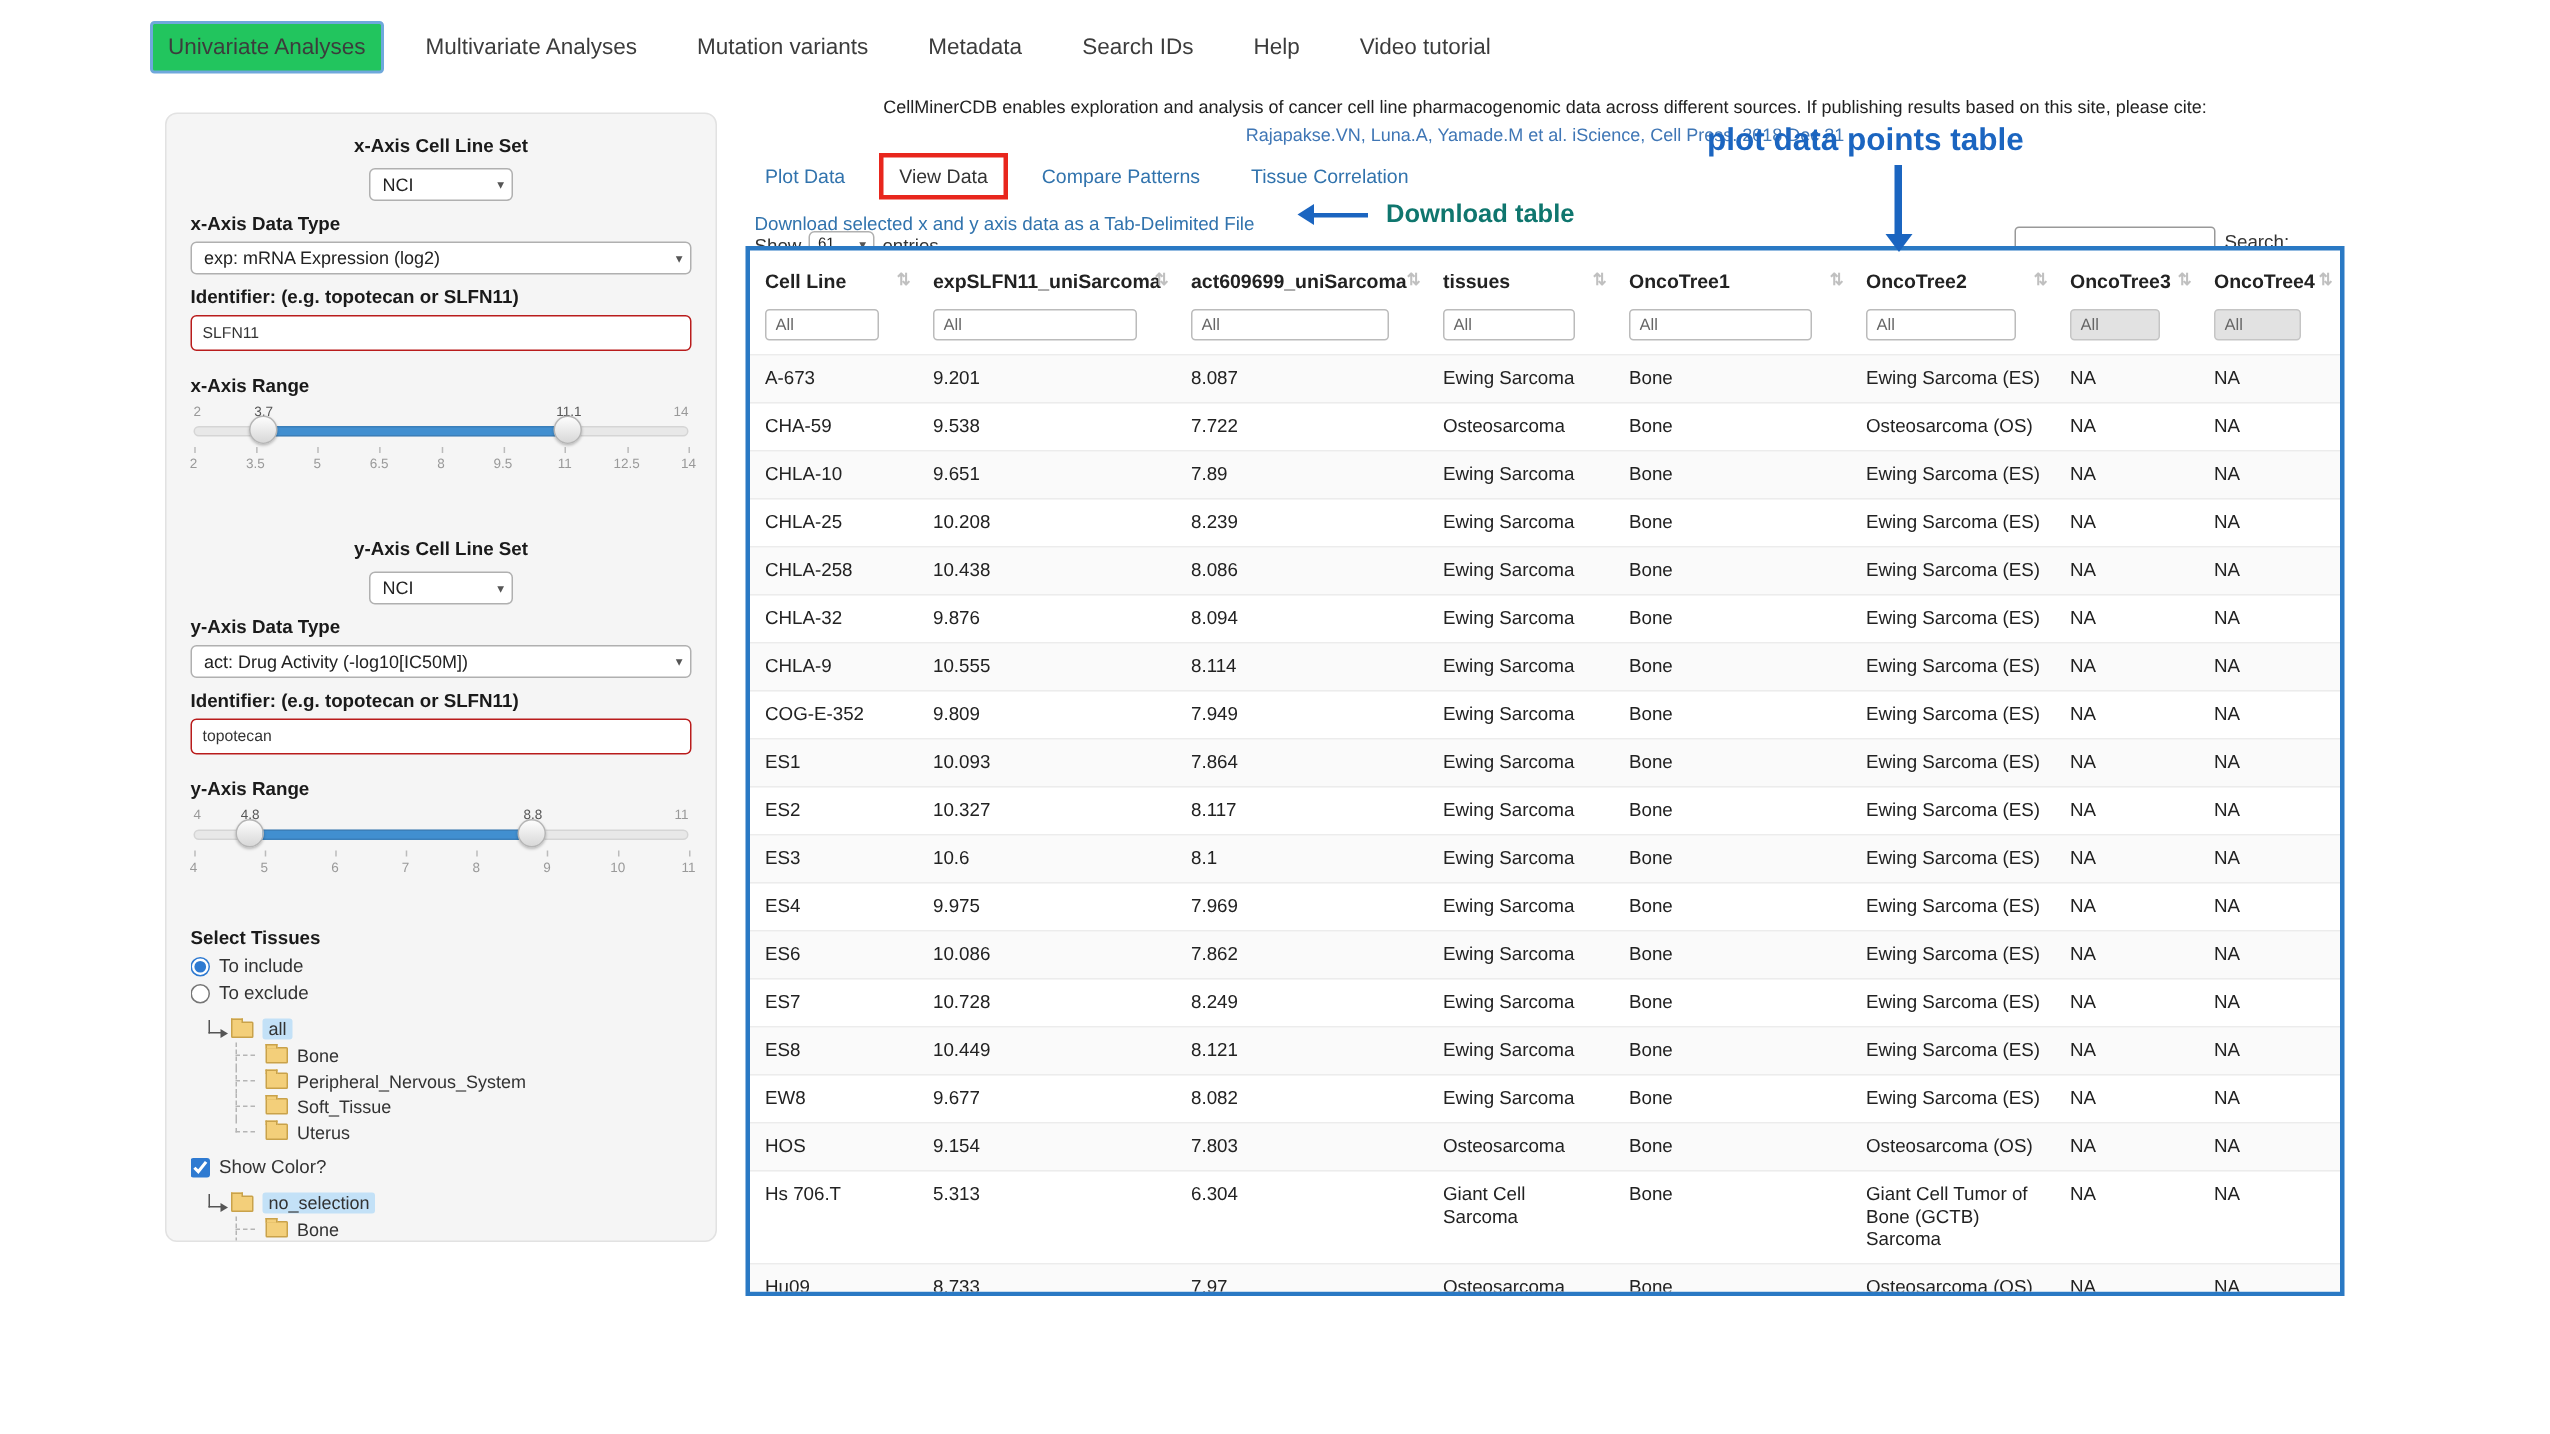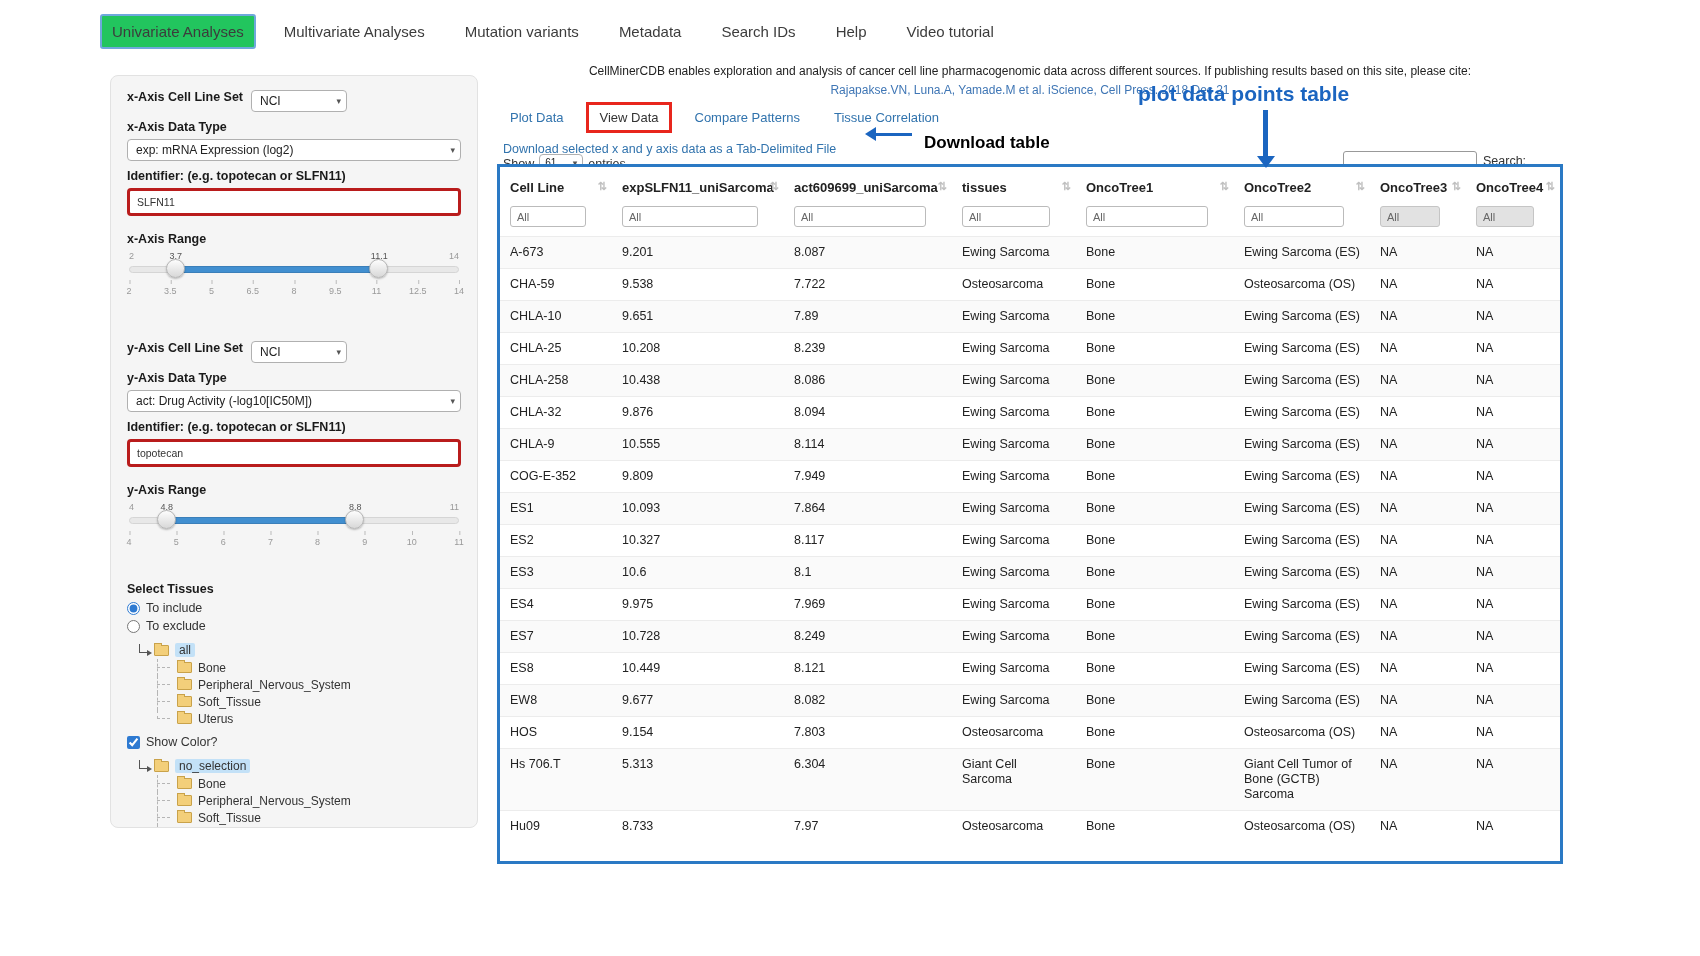--- a/index.html
+++ b/index.html
@@ -14,40 +14,40 @@
   .top-nav { position:absolute; left:100px; top:14px; display:flex; gap:16px; align-items:center; }
   .nav-tab { font-size:15px; color:#3c3c3c; padding:7px 10px; border:2px solid transparent; white-space:nowrap; cursor:pointer; }
   .nav-tab.active { background:#22c55e; border-color:#6fa8dc; border-radius:3px; }
 
   
   .sidebar {
     position:absolute; left:110px; top:75px; width:368px; height:753px;
     background:#f5f5f5; border:1px solid #e2e2e2; border-radius:8px;
     padding:14px 16px; overflow:hidden;
   }
-  .inline-row { display:flex; align-items:flex-start; gap:8px; margin-bottom:8px; }
+  .inline-row { display:flex; align-items:center; gap:8px; margin-bottom:8px;flex-direction:column; }
   .blabel { font-weight:bold; font-size:12.5px; color:#1a1a1a; }
   .field-label { display:block; font-weight:bold; font-size:12.5px; color:#1a1a1a; margin:8px 0 5px; }
   .selwrap { position:relative; display:inline-block; }
   .selwrap select {
     appearance:none; -webkit-appearance:none;
     font-family:"Liberation Sans", sans-serif; font-size:12px; color:#222;
     padding:3px 20px 3px 8px; border:1px solid #b0b0b0; border-radius:4px; background:#fff;
   }
   .selwrap::after {
     content:"▾"; position:absolute; right:6px; top:50%; transform:translateY(-50%);
     font-size:9px; color:#555; pointer-events:none;
   }
   .selwrap-small select { width:96px; }
   .selwrap-full { width:100%; }
   .selwrap-full select { width:100%; }
   .selwrap-tiny select { font-size:10px; padding:2px 16px 2px 5px; width:44px; }
   .text-input {
     width:100%; padding:5px 7px; font-size:10.5px; color:#333;
-    border:3px solid #b91c1c; border-radius:4px; background:#fff; margin-bottom:8px;
+    border:1px solid #b91c1c; border-radius:4px; background:#fff; margin-bottom:8px;
   }
   .spacer-x { height:40px; } .spacer-y { height:22px; }
 
   
   .slider { position:relative; height:50px; margin:2px 2px 0 2px; }
   .sl-edge { position:absolute; top:0; font-size:9px; color:#999; }
   .sl-edge-min { left:0; } .sl-edge-max { right:0; }
   .sl-val { position:absolute; top:0; font-size:9px; color:#555; transform:translateX(-50%); }
   .sl-track { position:absolute; top:15px; left:0; right:0; height:7px; background:#e8e8e8; border:1px solid #d5d5d5; border-radius:4px; }
   .sl-fill { position:absolute; top:-1px; height:7px; background:#418fd0; border:1px solid #3b7fb9; border-radius:2px; }
@@ -85,21 +85,21 @@
   .cite-text { font-size:12px; color:#222; }
   .cite-link { display:inline-block; margin-top:5px; font-size:12px; color:#3f76b5; cursor:pointer; }
 
   .sub-tabs { position:absolute; left:499px; top:102px; display:flex; gap:12px; align-items:center; }
   .sub-tab { font-size:13px; color:#3173ad; padding:5px 8px; border:3px solid transparent; cursor:pointer; white-space:nowrap; }
   .sub-tab.active { color:#333; border-color:#e8261d; padding:5px 10px; }
 
   .download-link { position:absolute; left:503px; top:142px; font-size:12.5px; color:#3173ad; cursor:pointer; }
 
   
-  .ann-download { position:absolute; left:870px; top:133px; display:flex; gap:12px; color:#000000; z-index:6; }
+  .ann-download { position:absolute; left:870px; top:133px; display:flex; align-items:center; gap:12px; color:#0f766e; z-index:6; }
   .arrow-left { position:relative; width:42px; height:3px; background:#1b65c0; }
   .arrow-left::before { content:""; position:absolute; left:-12px; top:-6px; border:7px solid transparent; border-right:11px solid #1b65c0; }
   .ann-text { font-weight:bold; font-size:17px; white-space:nowrap; }
   .ann-plot { position:absolute; left:1138px; top:82px; color:#1b65c0; z-index:6; }
   .ann-text.big { font-size:21px; }
   .arrow-down { position:absolute; left:1263px; top:110px; width:5px; height:47px; background:#1b65c0; z-index:6; }
   .arrow-down::after { content:""; position:absolute; left:50%; transform:translateX(-50%); bottom:-11px;
     border:9px solid transparent; border-top:12px solid #1b65c0; border-bottom:none; }
 
   
@@ -484,20 +484,30 @@
           <td>ES4</td>
           <td class="num">9.975</td>
           <td class="num">7.969</td>
           <td>Ewing Sarcoma</td>
           <td>Bone</td>
           <td>Ewing Sarcoma (ES)</td>
           <td>NA</td>
           <td>NA</td>
         </tr>
         <tr>
+          <td>ES6</td>
+          <td class="num">10.086</td>
+          <td class="num">7.862</td>
+          <td>Ewing Sarcoma</td>
+          <td>Bone</td>
+          <td>Ewing Sarcoma (ES)</td>
+          <td>NA</td>
+          <td>NA</td>
+        </tr>
+        <tr>
           <td>ES7</td>
           <td class="num">10.728</td>
           <td class="num">8.249</td>
           <td>Ewing Sarcoma</td>
           <td>Bone</td>
           <td>Ewing Sarcoma (ES)</td>
           <td>NA</td>
           <td>NA</td>
         </tr>
         <tr>

